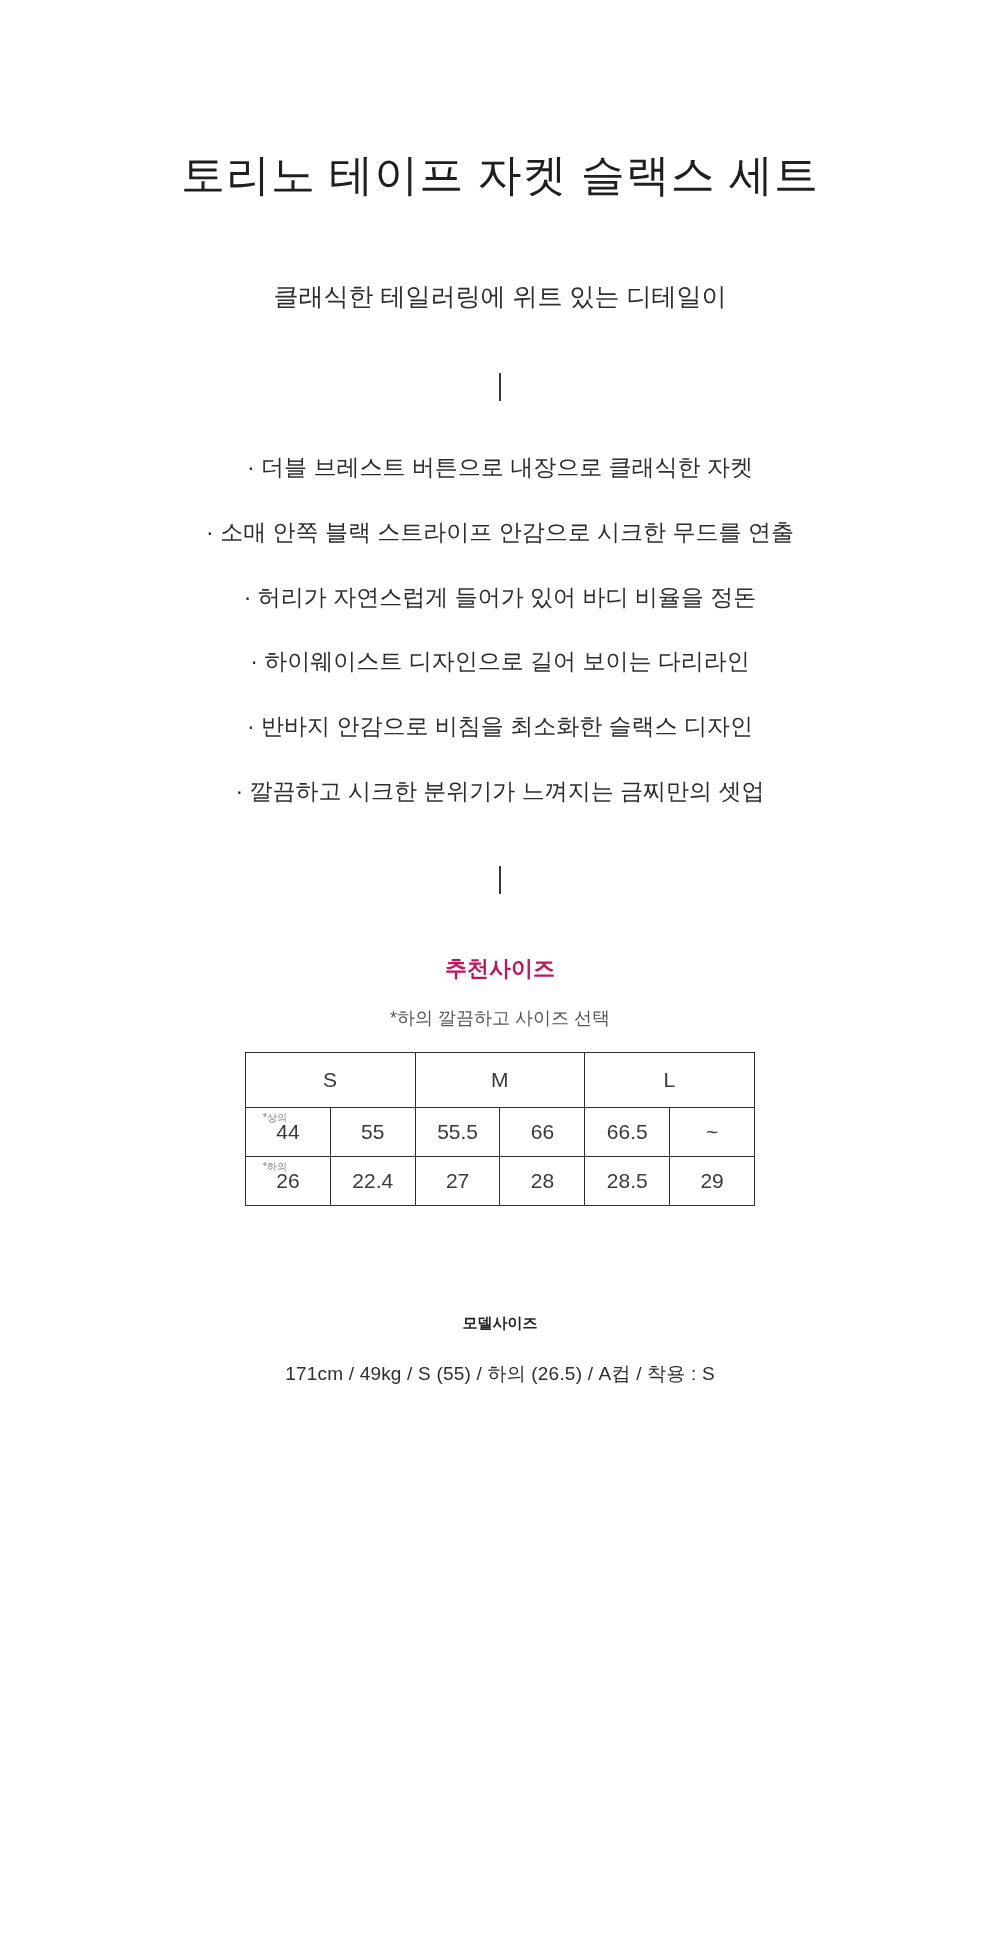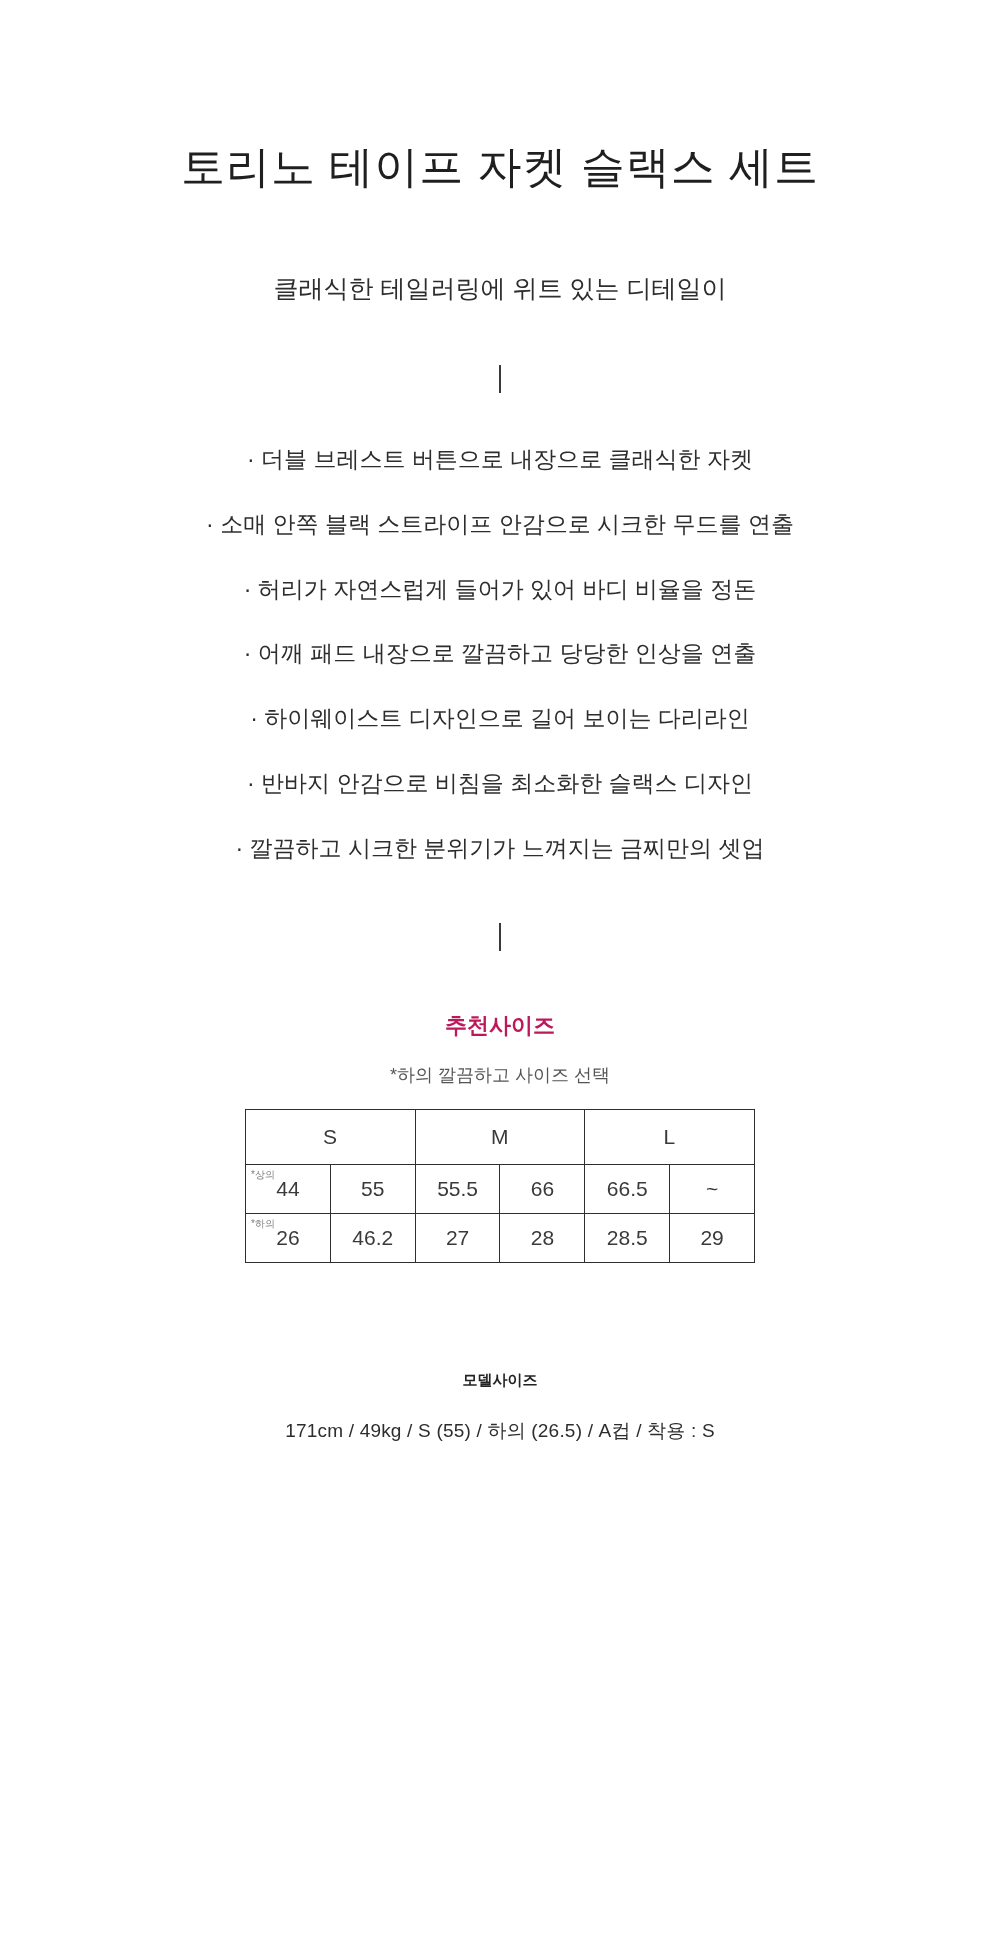--- a/index.html
+++ b/index.html
@@ -10,21 +10,21 @@
   body {
     width: 1000px;
     min-height: 1959px;
     font-family: "Liberation Sans", sans-serif;
     color: #2b2b2b;
     -webkit-font-smoothing: antialiased;
   }
 
   .page {
     width: 1000px;
-    margin: 0 auto;
+    margin: 8px auto;
     position: relative;
   }
 
   
   .title {
     text-align: center;
     font-size: 44px;
     font-weight: 400;
     letter-spacing: 1px;
     color: #1f1f1f;
@@ -117,21 +117,21 @@
   }
   td.muted {
     color: #9c9c9c;
   }
   th.muted-head {
     color: #6d6d6d;
   }
   .cell-tag {
     position: absolute;
     top: 3px;
-    left: 5px;
+    left: 17px;
     font-size: 10px;
     color: #7d7d7d;
     letter-spacing: 0;
   }
   .tilde {
     color: #8f8f8f;
     font-size: 22px;
   }
 
   
@@ -162,21 +162,20 @@
   <div class="lead">
     <div>클래식한 테일러링에 위트 있는 디테일이</div>
   </div>
 
   <div class="divider"></div>
 
   <ul class="features">
     <li>· 더블 브레스트 버튼으로 내장으로 클래식한 자켓</li>
     <li>· 소매 안쪽 블랙 스트라이프 안감으로 시크한 무드를 연출</li>
     <li>· 허리가 자연스럽게 들어가 있어 바디 비율을 정돈</li>
-    <li>· 어깨 패드 내장으로 깔끔하고 당당한 인상을 연출</li>
     <li>· 하이웨이스트 디자인으로 길어 보이는 다리라인</li>
     <li>· 반바지 안감으로 비침을 최소화한 슬랙스 디자인</li>
     <li>· 깔끔하고 시크한 분위기가 느껴지는 금찌만의 셋업</li>
   </ul>
 
   <div class="divider lower"></div>
 
   <h2 class="section-heading">추천사이즈</h2>
   <p class="section-sub">*하의 깔끔하고 사이즈 선택</p>
 
@@ -199,21 +198,21 @@
           <td>55.5</td>
           <td>66</td>
           <td>66.5</td>
           <td class="muted tilde">~</td>
         </tr>
         <tr>
           <td>
             <span class="cell-tag">*하의</span>
             <span>26</span>
           </td>
-          <td>46.2</td>
+          <td>22.4</td>
           <td>27</td>
           <td>28</td>
           <td>28.5</td>
           <td class="muted">29</td>
         </tr>
       </tbody>
     </table>
   </div>
 
   <h2 class="model-heading">모델사이즈</h2>

